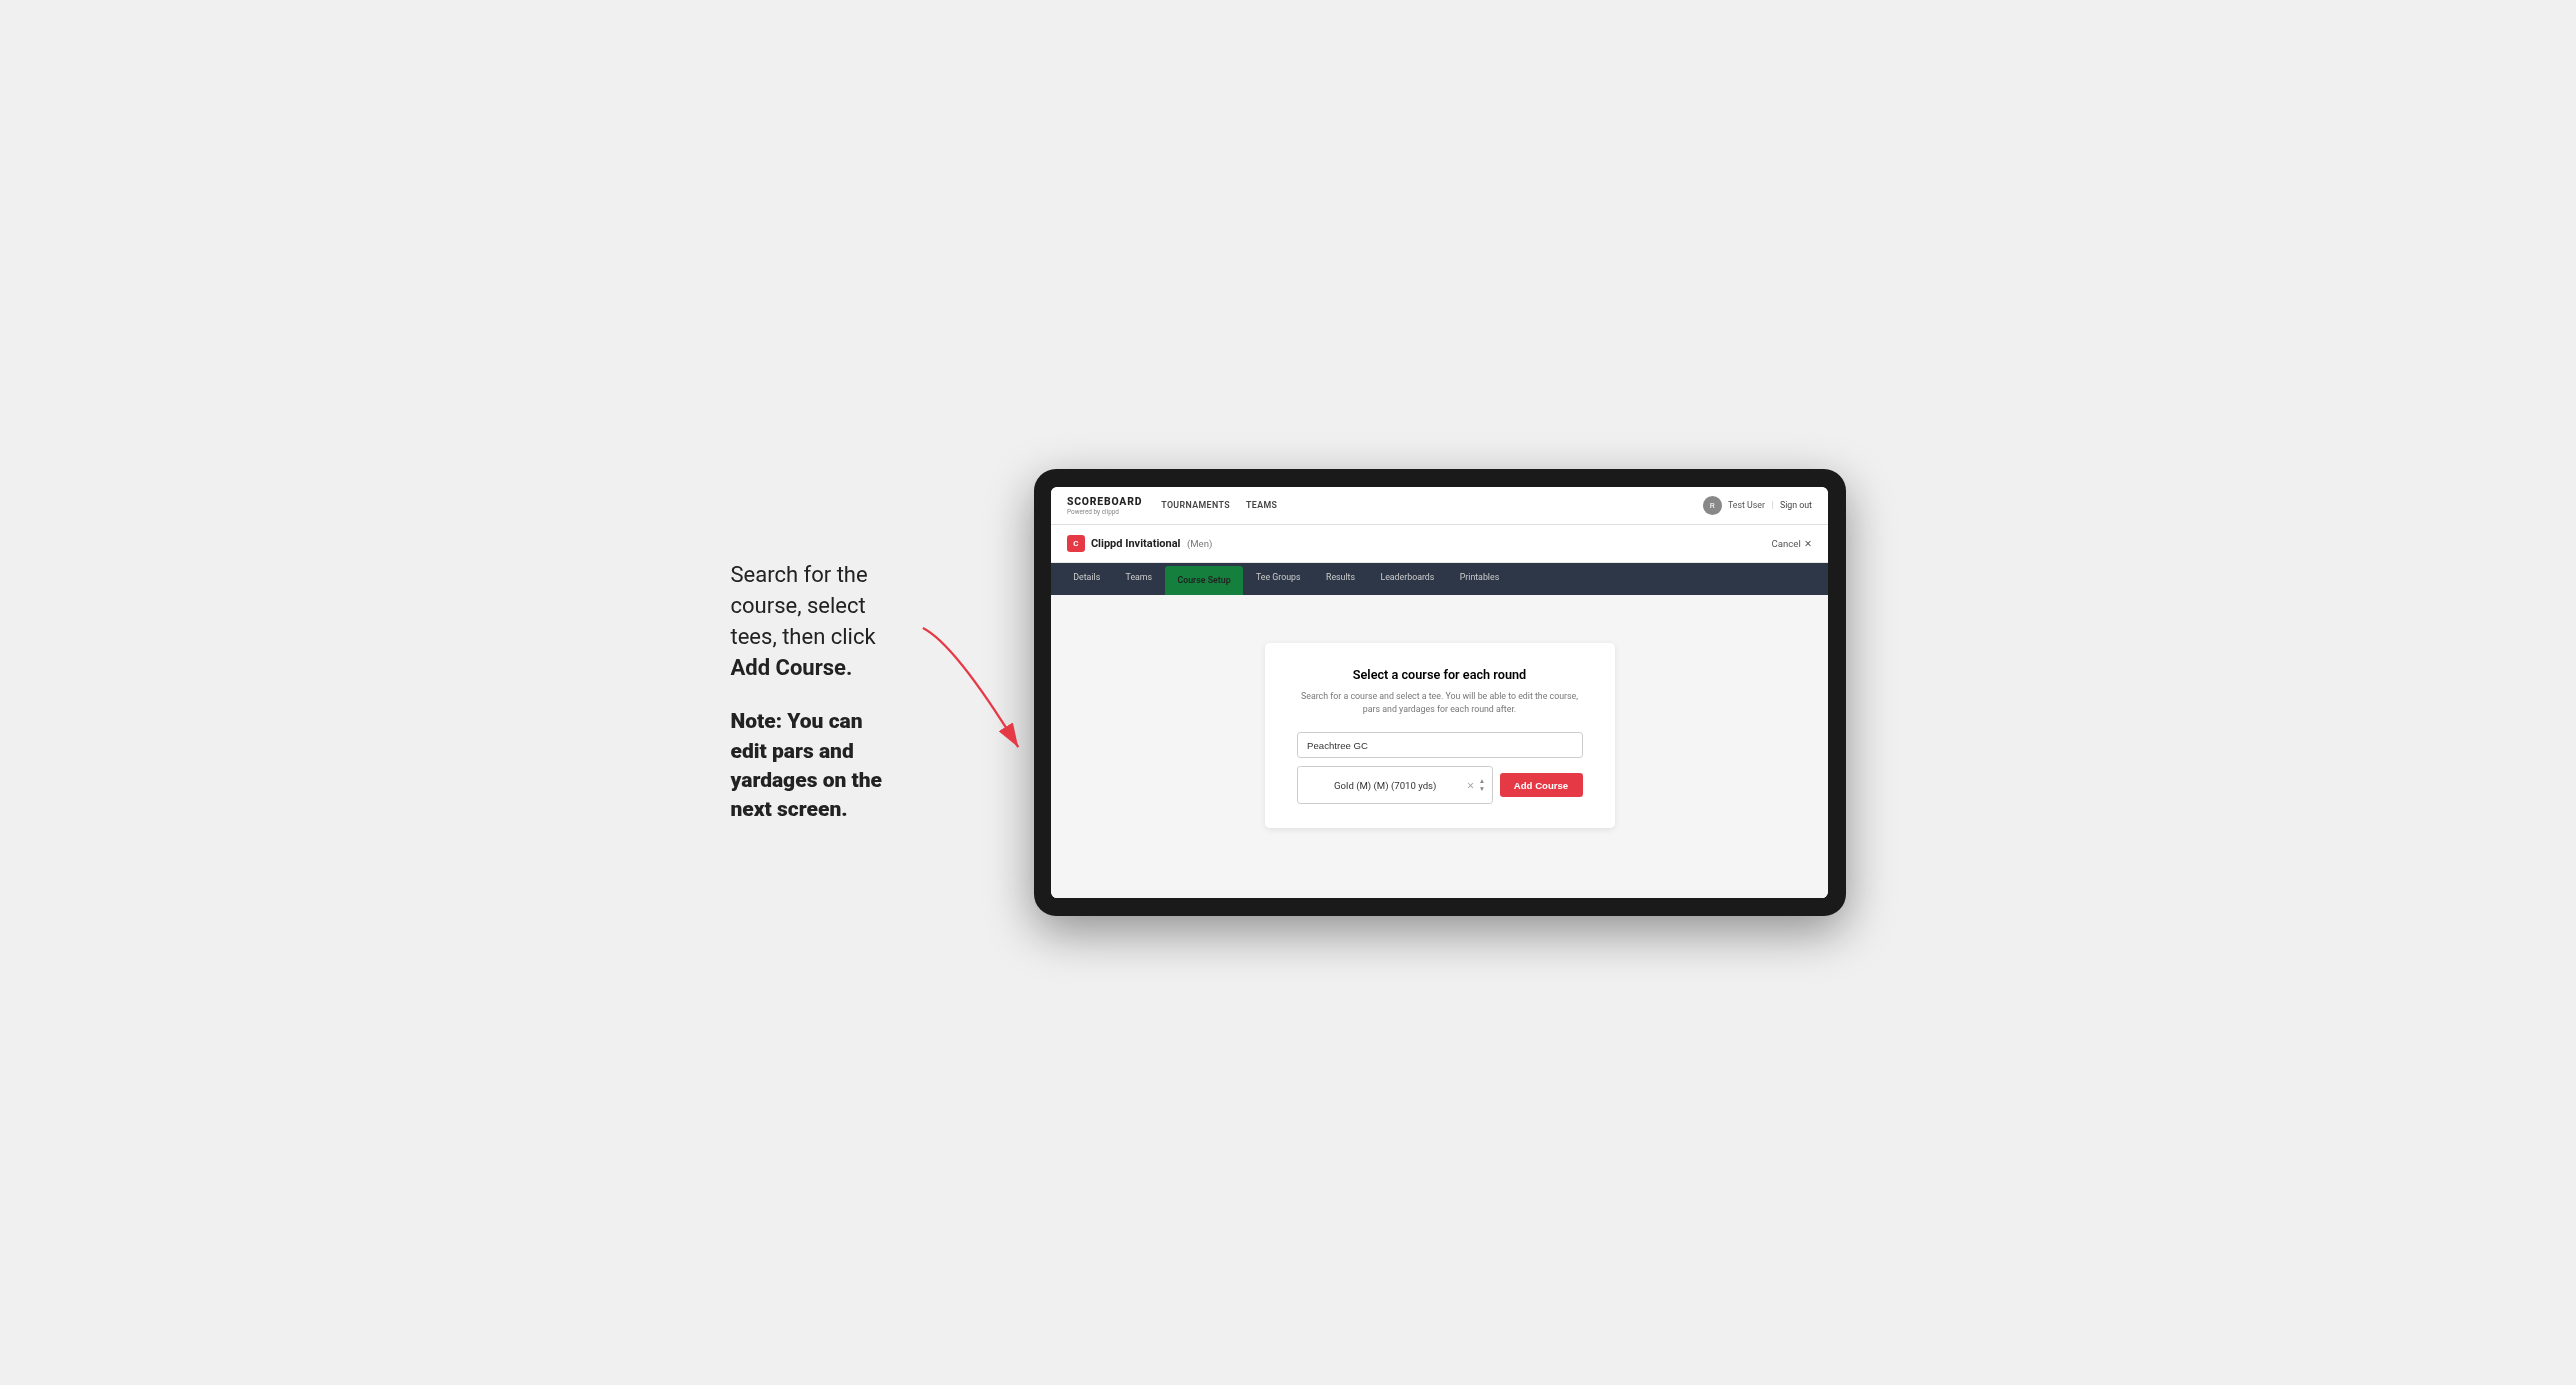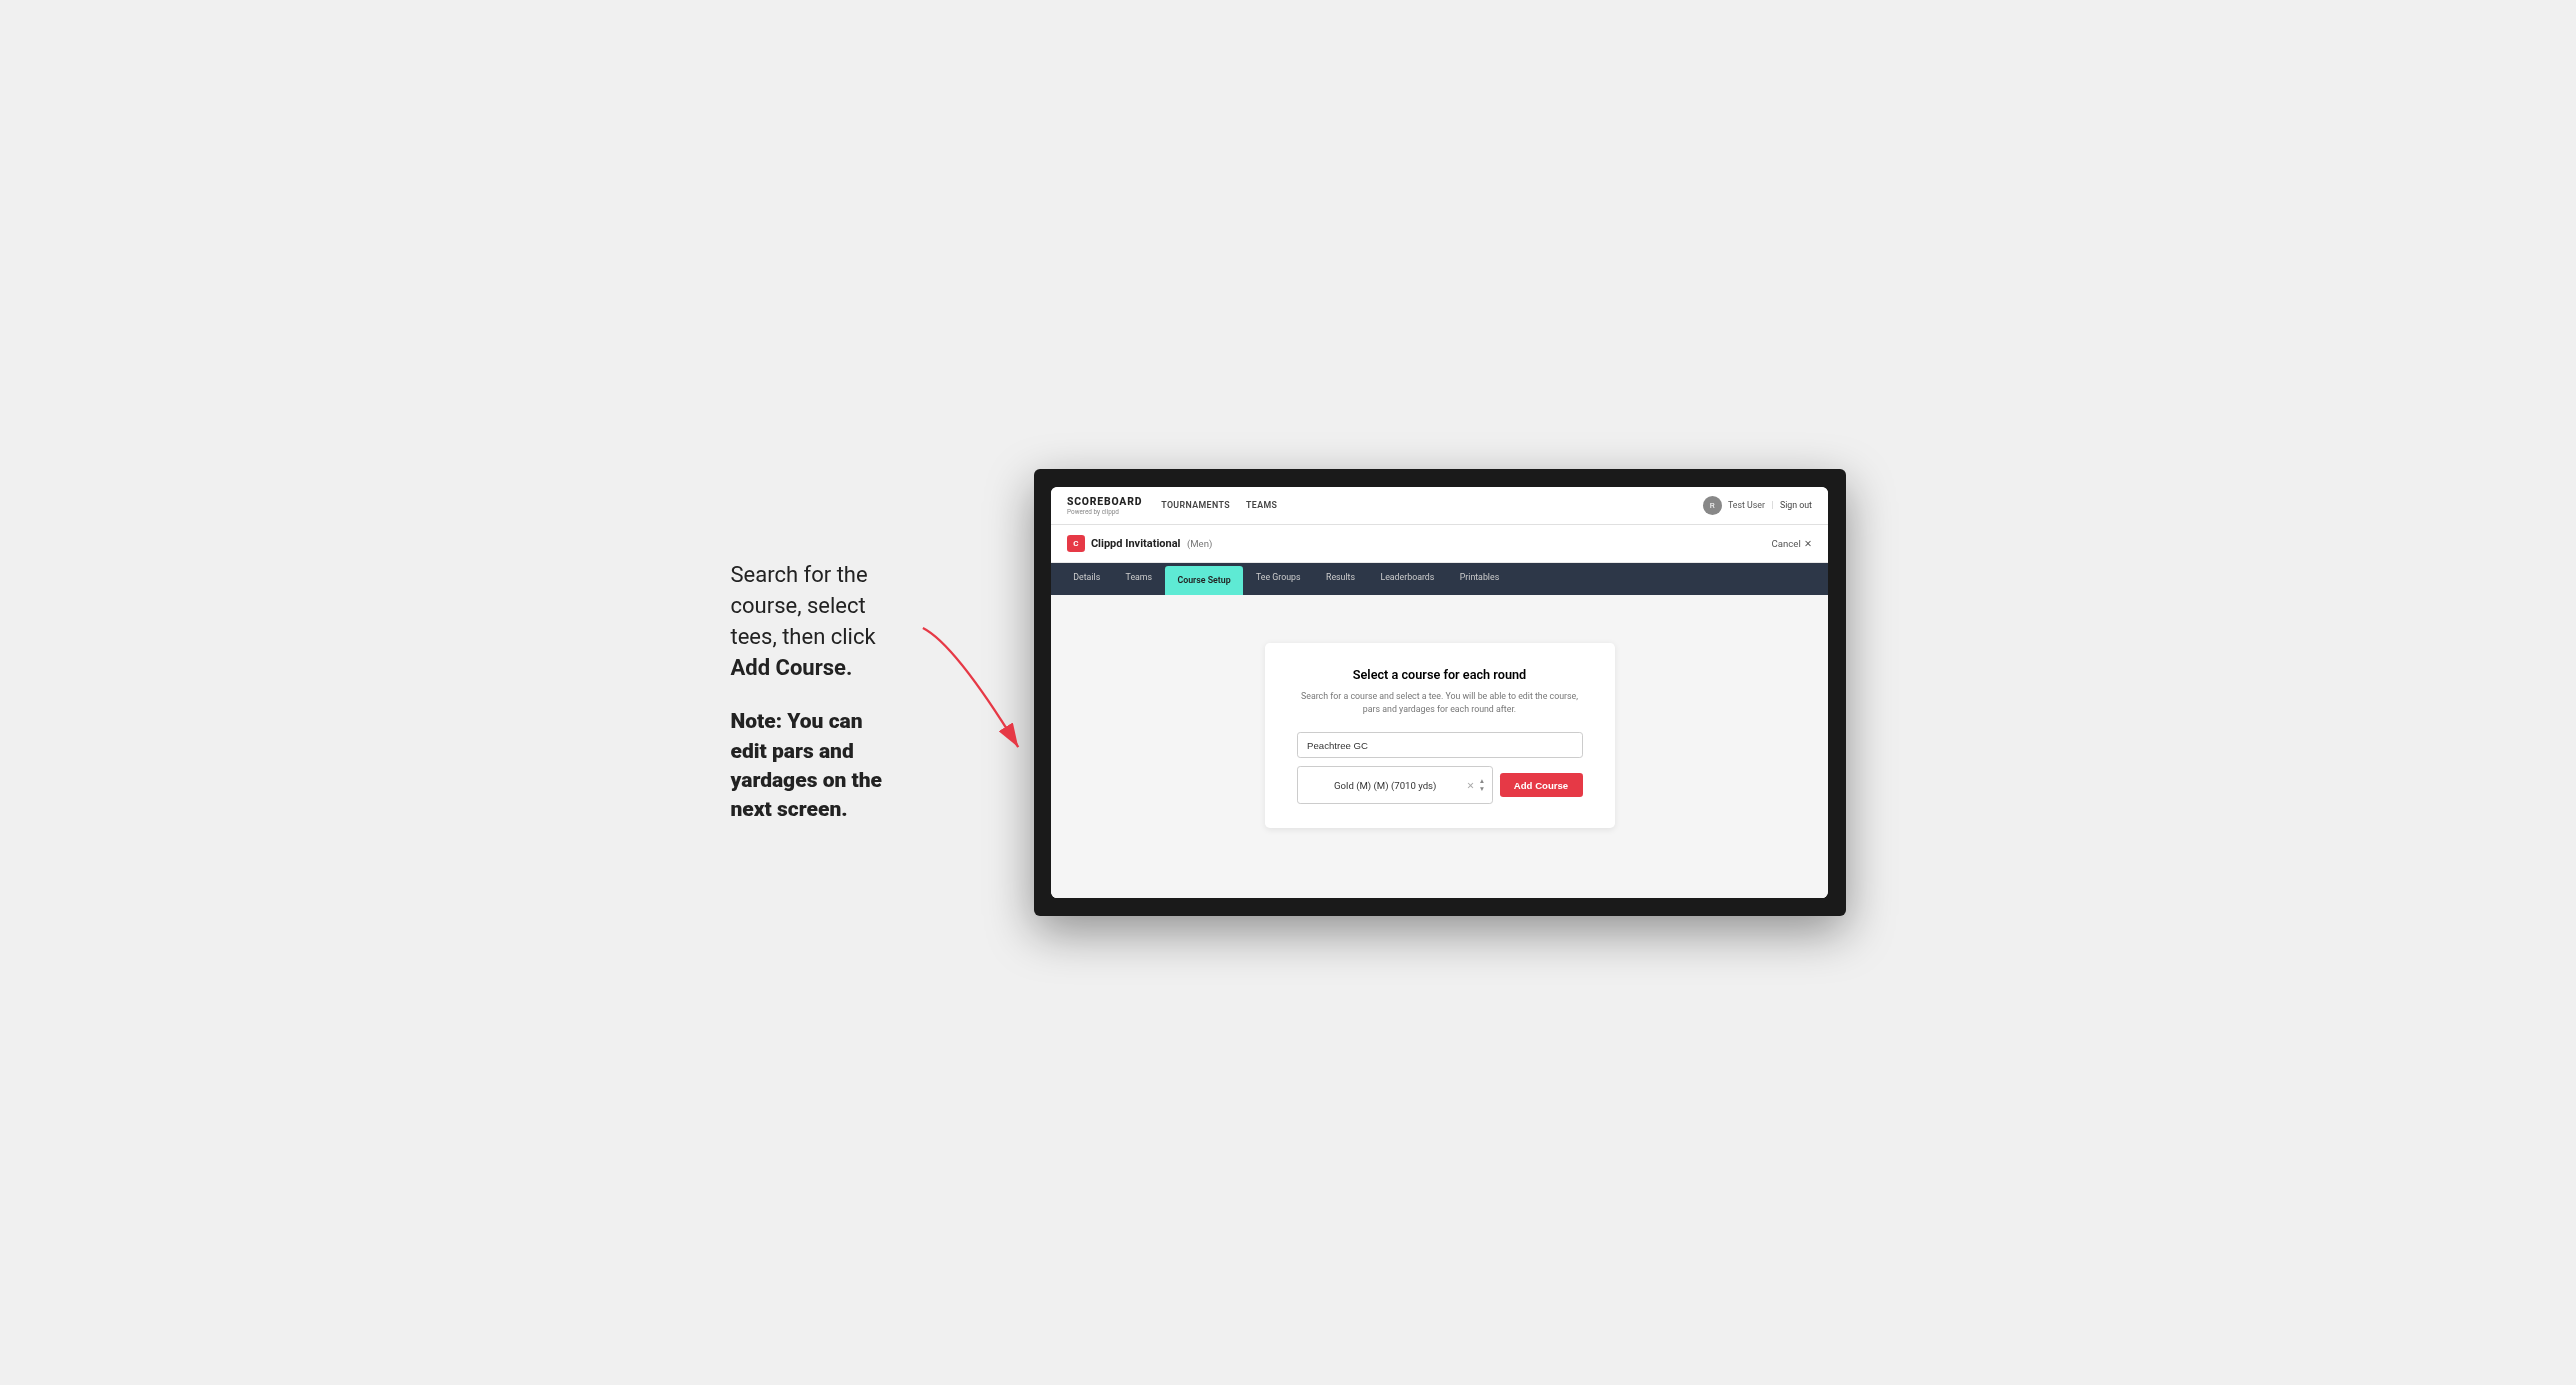--- a/index.html
+++ b/index.html
@@ -35,21 +35,21 @@
     .instructions .bold-text {
       font-size: 21px;
       font-weight: 700;
       line-height: 1.4;
     }
 
     
     .tablet {
       flex: 1;
       background: #1a1a1a;
-      border-radius: 6px;
+      border-radius: 22px;
       padding: 17.5px;
       box-shadow: 0 16px 48px rgba(0,0,0,0.4);
       position: relative;
     }
 
     .tablet-screen {
       background: #fff;
       border-radius: 6.4px;
       overflow: hidden;
     }
@@ -187,21 +187,21 @@
     .tab {
       padding: 9.6px 12.7px;
       font-size: 8.8px;
       color: #ccc;
       cursor: pointer;
       position: relative;
     }
 
     .tab.active {
       color: #fff;
-      background: #5eead4;
+      background: #15803d;
       color: #222;
       border-radius: 3.2px 3.2px 0 0;
       margin-top: 3.2px;
       font-weight: 600;
     }
 
     
     .main-content {
       background: #f5f5f5;
       min-height: 303px;

